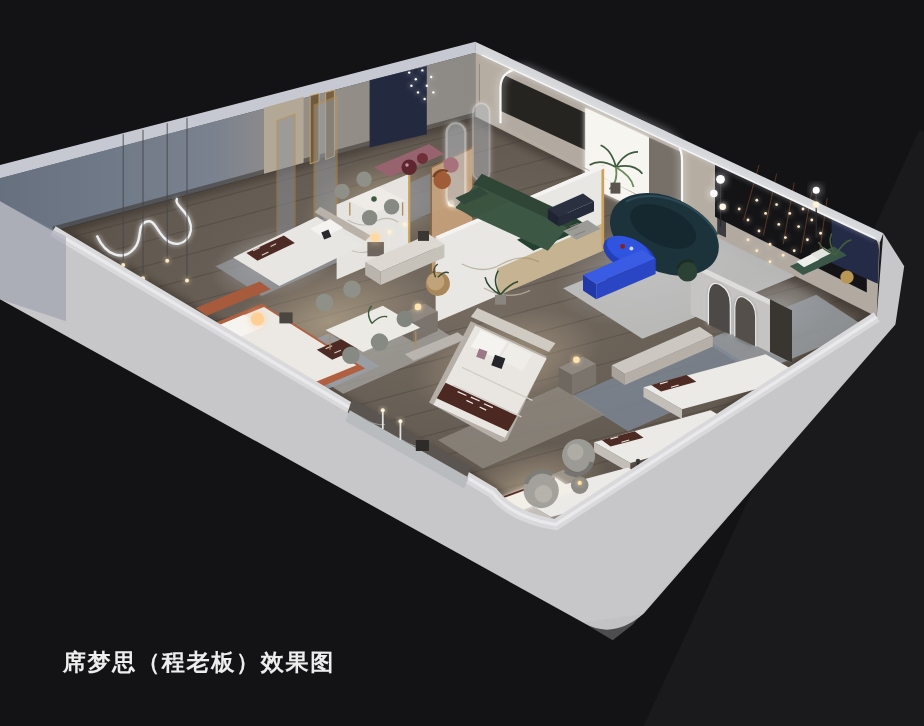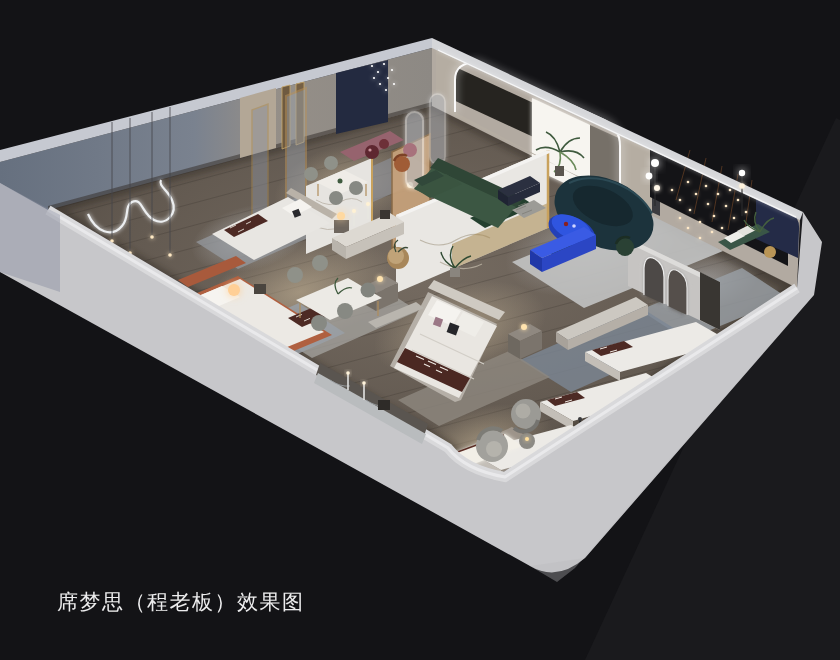--- a/index.html
+++ b/index.html
@@ -1,20 +1,20 @@
 <!DOCTYPE html>
 <html><head>
 <meta charset="utf-8">
 <style>
   html,body{margin:0;padding:0;background:#131316;}
   .stage{position:relative;width:840px;height:660px;overflow:hidden;background:#131316;
          font-family:"Liberation Sans","DejaVu Sans",sans-serif;}
   .stage svg{position:absolute;left:0;top:0;}
   .caption{position:absolute;left:57px;top:588px;color:#ededee;font-size:21px;
-           letter-spacing:1.5px;font-weight:400;}
+           letter-spacing:1.5px;font-weight:700;}
 </style>
 </head>
 <body>
 
 <div class="stage">
 <svg width="840" height="660" viewBox="0 0 840 660">
   <defs>
     <filter id="glow" x="-60%" y="-60%" width="220%" height="220%">
       <feGaussianBlur stdDeviation="2.2" result="b"></feGaussianBlur>
       <feMerge>

